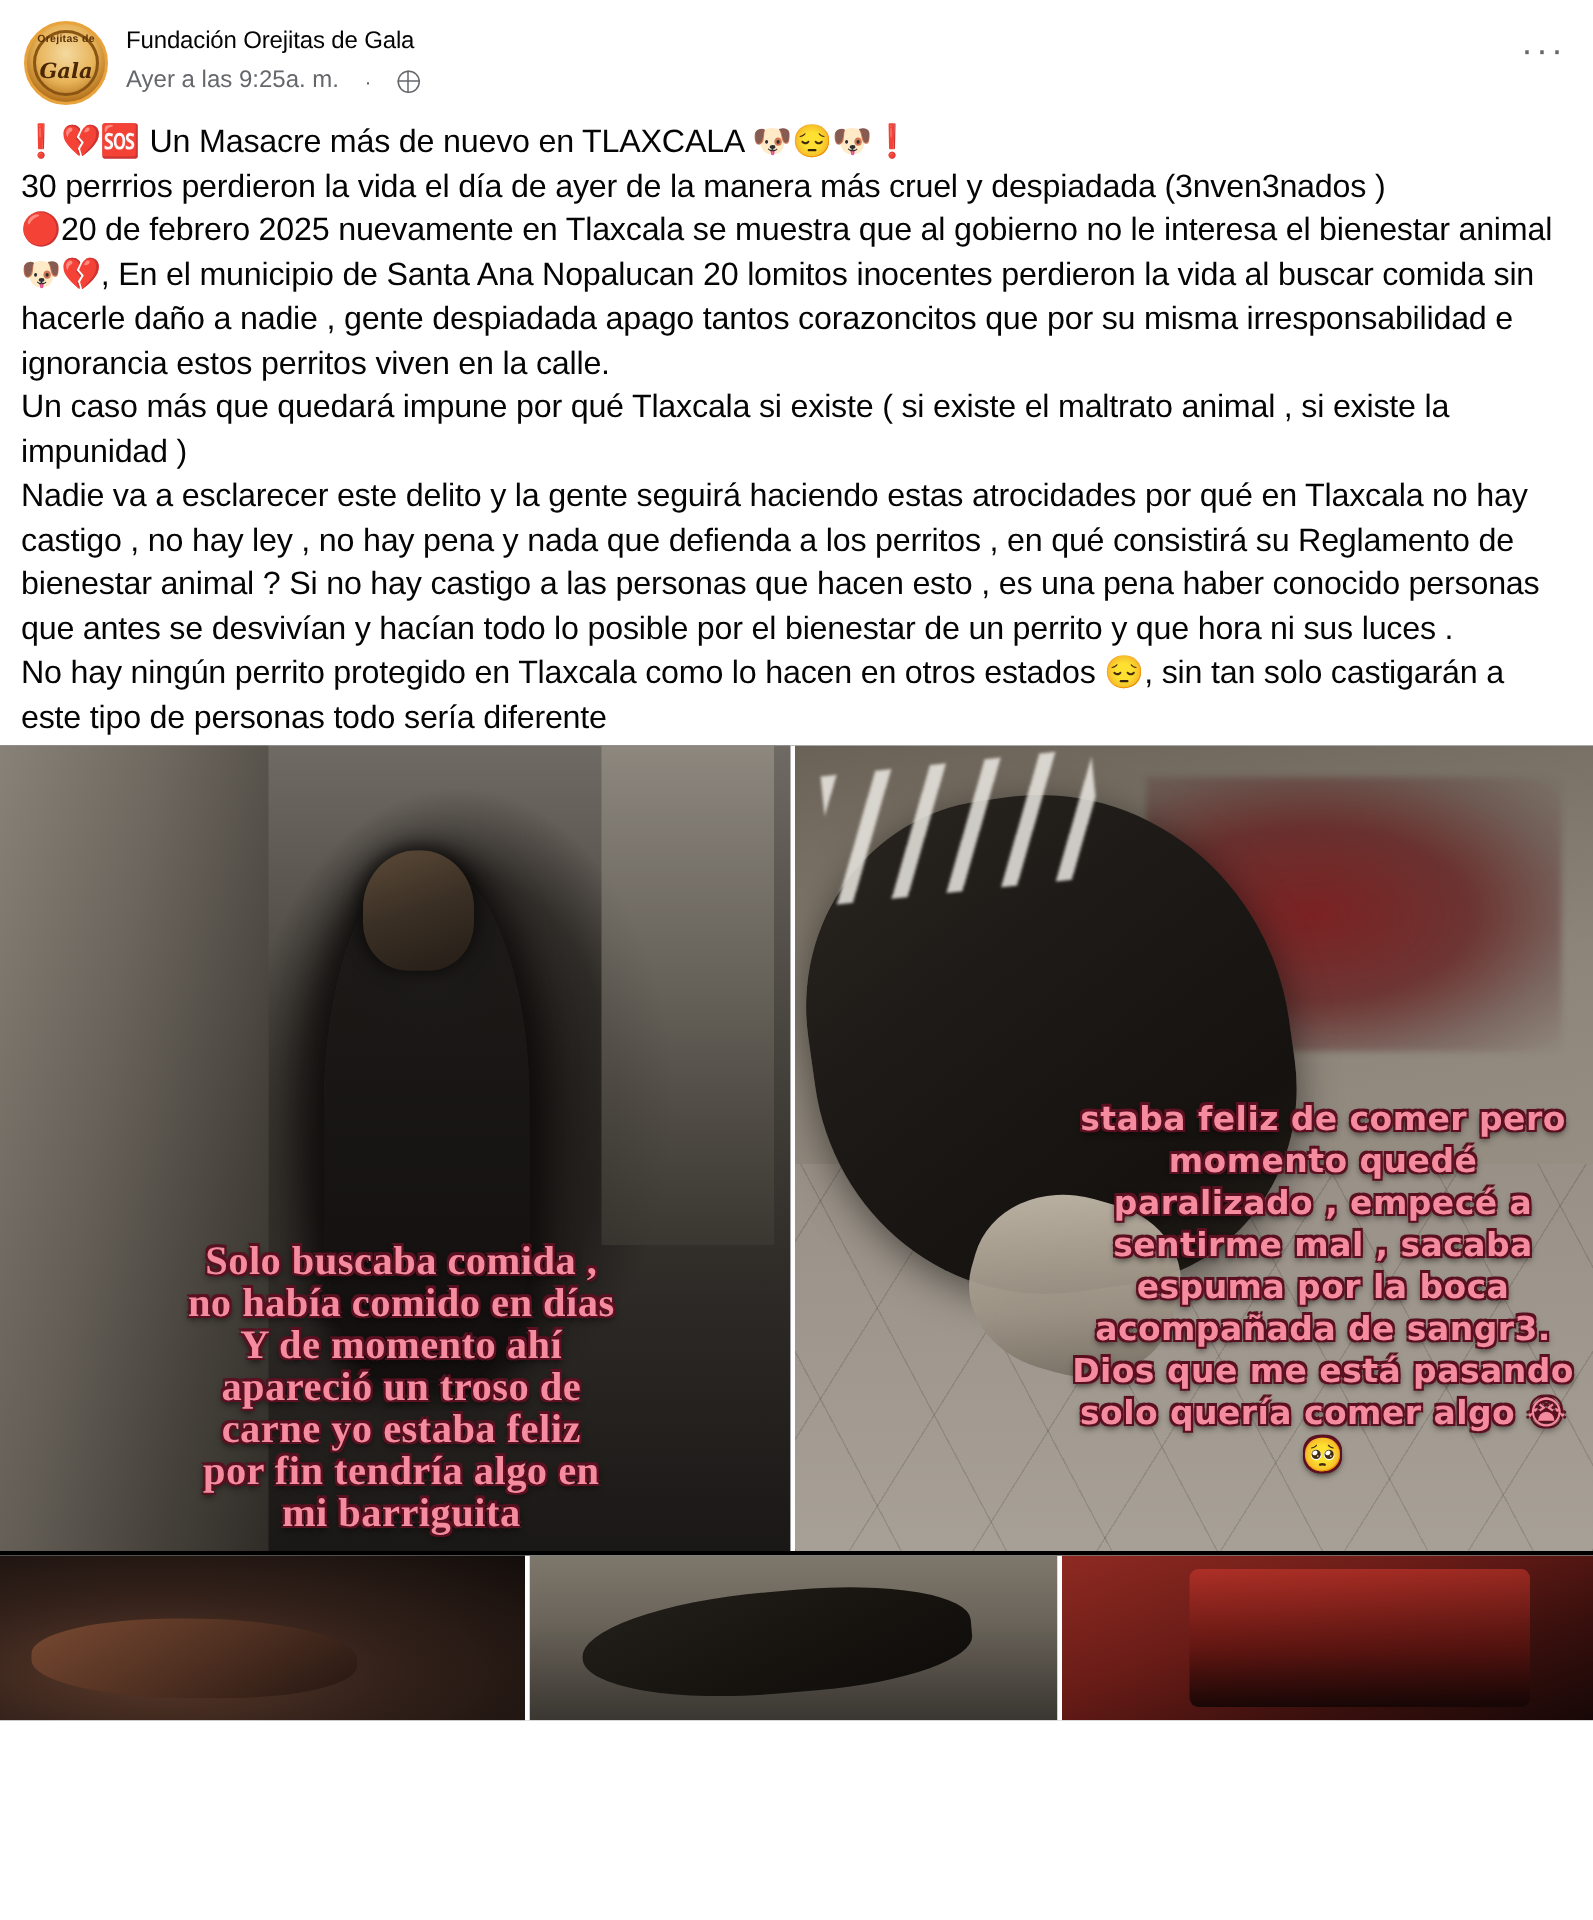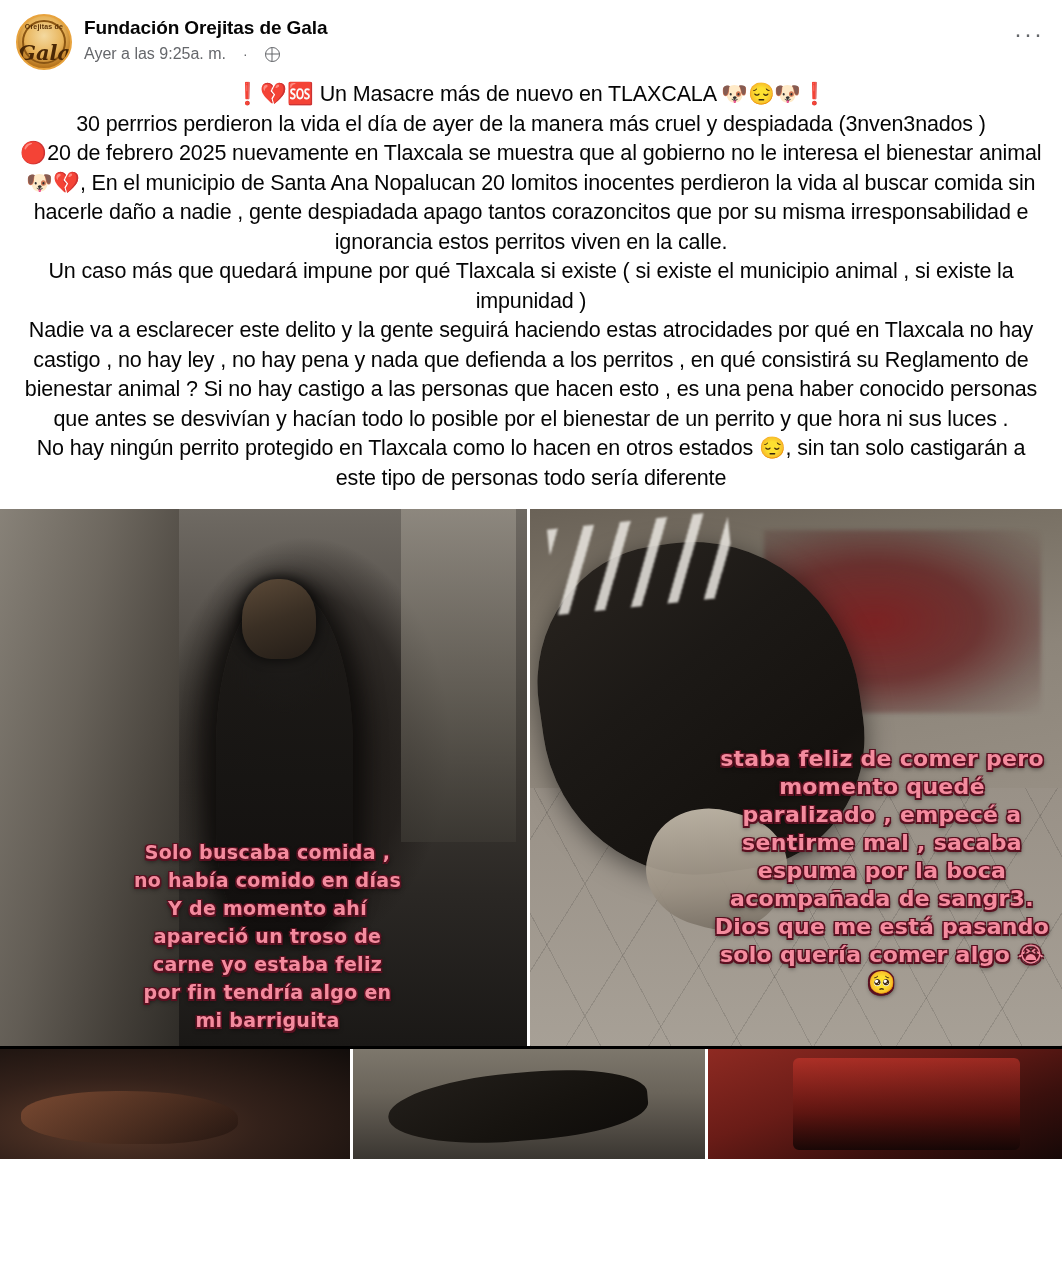--- a/index.html
+++ b/index.html
@@ -59,34 +59,34 @@
     white-space: nowrap;
   }
   .avatar .av-mid {
     position: absolute;
     top: 24px;
     left: 0;
     right: 0;
     text-align: center;
     font-family: "DejaVu Serif", serif;
     font-style: italic;
-    font-size: 21px;
+    font-size: 14px;
     color: #4a2806;
     font-weight: bold;
   }
   .header-text {
     margin-left: 12px;
     display: flex;
     flex-direction: column;
     justify-content: center;
     padding-top: 2px;
   }
   .page-name {
-    font-size: 19px;
-    font-weight: bold;
+    font-size: 16px;
+    font-weight: normal;
     color: #050505;
     line-height: 24px;
     letter-spacing: -.1px;
   }
   .meta-row {
     display: flex;
     align-items: center;
     gap: 17px;
     margin-top: 4px;
     font-size: 16px;
@@ -133,26 +133,25 @@
     color: #65676b;
     font-size: 24px;
     letter-spacing: 2px;
     line-height: 12px;
     cursor: pointer;
     user-select: none;
   }
 
   
   .post-body {
-    padding: 4px 14px 16px 14px;
+    padding: 4px 14px 4px 14px;
     font-size: 21.5px;
     line-height: 29.5px;
     color: #050505;
     letter-spacing: -.15px;
-    text-align: center;
   }
   .post-body p {
     margin: 0;
   }
   .post-link {
     color: #1b74e4;
     font-weight: bold;
     display: block;
     margin-top: 1px;
   }
@@ -296,23 +295,24 @@
     text-shadow:
       -1.5px -1.5px 0 #5a1020, 1.5px -1.5px 0 #5a1020,
       -1.5px 1.5px 0 #5a1020, 1.5px 1.5px 0 #5a1020,
       0 2px 5px rgba(0,0,0,.85);
     line-height: 28px;
     letter-spacing: .3px;
     white-space: pre-line;
   }
   .cap1 {
     bottom: 12px;
-    font-size: 19px;
+    font-size: 27px;
     padding: 0 38px;
     box-sizing: border-box;
+    font-family: Liberation Serif, serif;
   }
   .cap2 {
     top: 44%;
     font-size: 22px;
     line-height: 28px;
     padding: 0 16px 0 180px;
     box-sizing: border-box;
     text-align: center;
   }
 
@@ -375,21 +375,21 @@
         <span class="globe-icon"></span>
       </div>
     </div>
     <div class="more-btn">···</div>
   </div>
 
   <div class="post-body">
     <p>❗💔🆘 Un Masacre más de nuevo en TLAXCALA 🐶😔🐶❗</p>
     <p>30 perrrios perdieron la vida el día de ayer de la manera más cruel y despiadada (3nven3nados )</p>
     <p>🔴20 de febrero 2025 nuevamente en Tlaxcala se muestra que al gobierno no le interesa el bienestar animal🐶💔,  En el municipio de Santa Ana  Nopalucan 20 lomitos inocentes perdieron la vida al buscar comida sin hacerle daño a nadie , gente despiadada apago tantos corazoncitos que por su misma irresponsabilidad e ignorancia estos perritos viven en la calle.</p>
-    <p>Un caso más que quedará impune por qué Tlaxcala si existe ( si existe el municipio animal , si existe la impunidad )</p>
+    <p>Un caso más que quedará impune por qué Tlaxcala si existe ( si existe el maltrato animal , si existe la impunidad )</p>
     <p>Nadie va a esclarecer este delito y la gente seguirá haciendo estas atrocidades por qué en Tlaxcala no hay castigo , no hay ley , no hay pena  y nada que defienda a los perritos , en qué consistirá su Reglamento de bienestar animal ?  Si no hay castigo a las personas que hacen esto , es una pena haber conocido personas que antes se desvivían y hacían todo lo posible por el bienestar de un perrito y que hora ni sus luces .</p>
     <p>No hay ningún perrito protegido en Tlaxcala como lo hacen en otros estados  😔, sin tan solo castigarán a este tipo de personas todo sería diferente</p>
   </div>
 
   <div class="photo-grid">
     <div class="row-top">
       <div class="cell cell-1">
         <div class="ph1">
           <div class="dog1"></div>
           <div class="dog1-head"></div>

